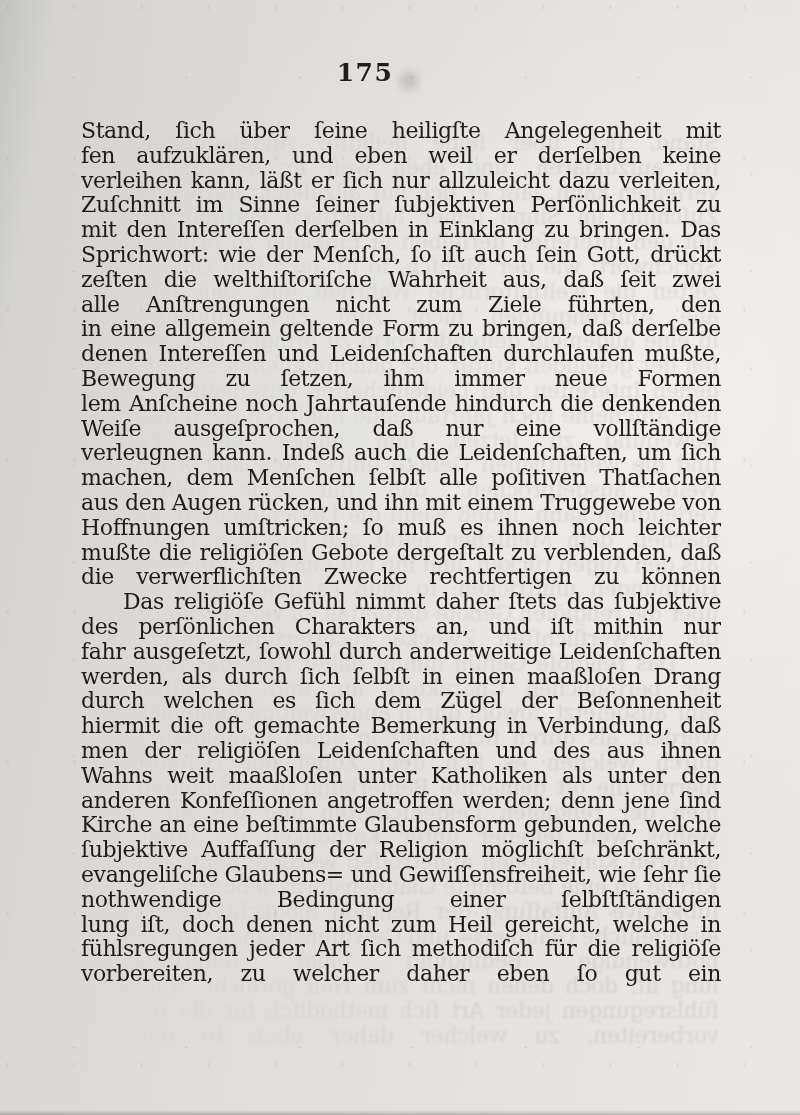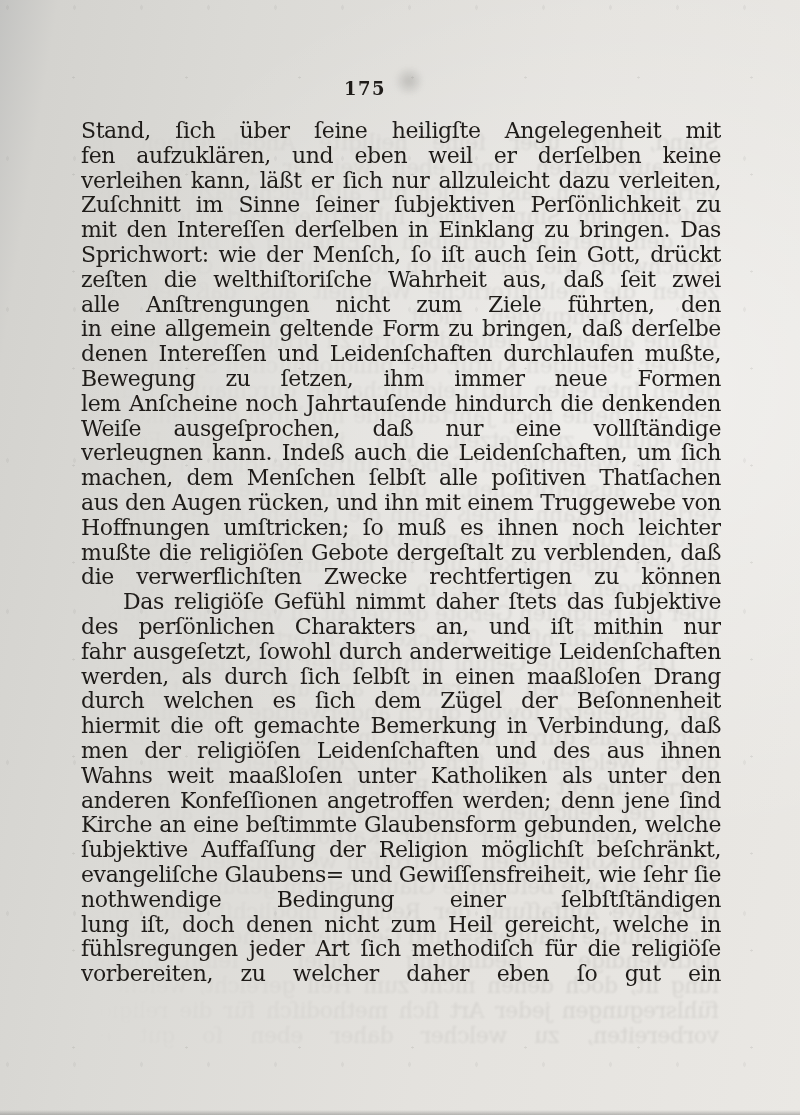--- a/index.html
+++ b/index.html
@@ -15,23 +15,23 @@
   body::before{
     content:"";position:absolute;inset:0;pointer-events:none;
     background-image:
       radial-gradient(rgba(60,60,58,.10) 1px, transparent 1.4px),
       radial-gradient(rgba(90,90,88,.07) 1px, transparent 1.4px);
     background-size:113px 97px, 67px 151px;
     background-position:17px 29px, 41px 83px;
   }
   .page{position:absolute;inset:0;}
   .pageno{
-    position:absolute;top:80px;left:53px;width:640px;
+    position:absolute;top:60px;left:53px;width:640px;
     text-align:center;transform:translateX(-8px);
-    font-weight:700;font-size:18px;line-height:1;
+    font-weight:700;font-size:25px;line-height:1;
     letter-spacing:1.5px;color:var(--ink,#24211d);
   }
   .smudge{
     position:absolute;left:394px;top:66px;width:30px;height:30px;
     background:radial-gradient(rgba(100,98,94,.28), rgba(100,98,94,0) 70%);
     filter:blur(2px);
   }
   .text{
     position:absolute;left:53px;top:119px;width:640px;
     color:var(--ink,#1f1c19);

